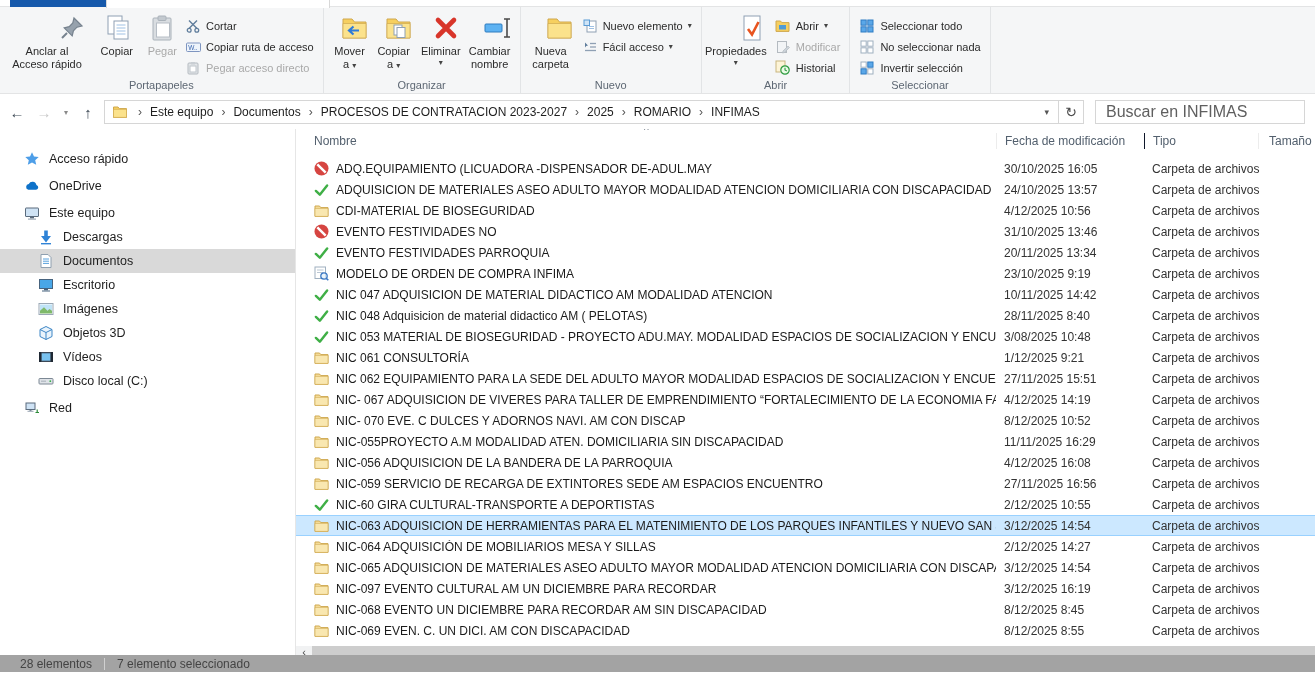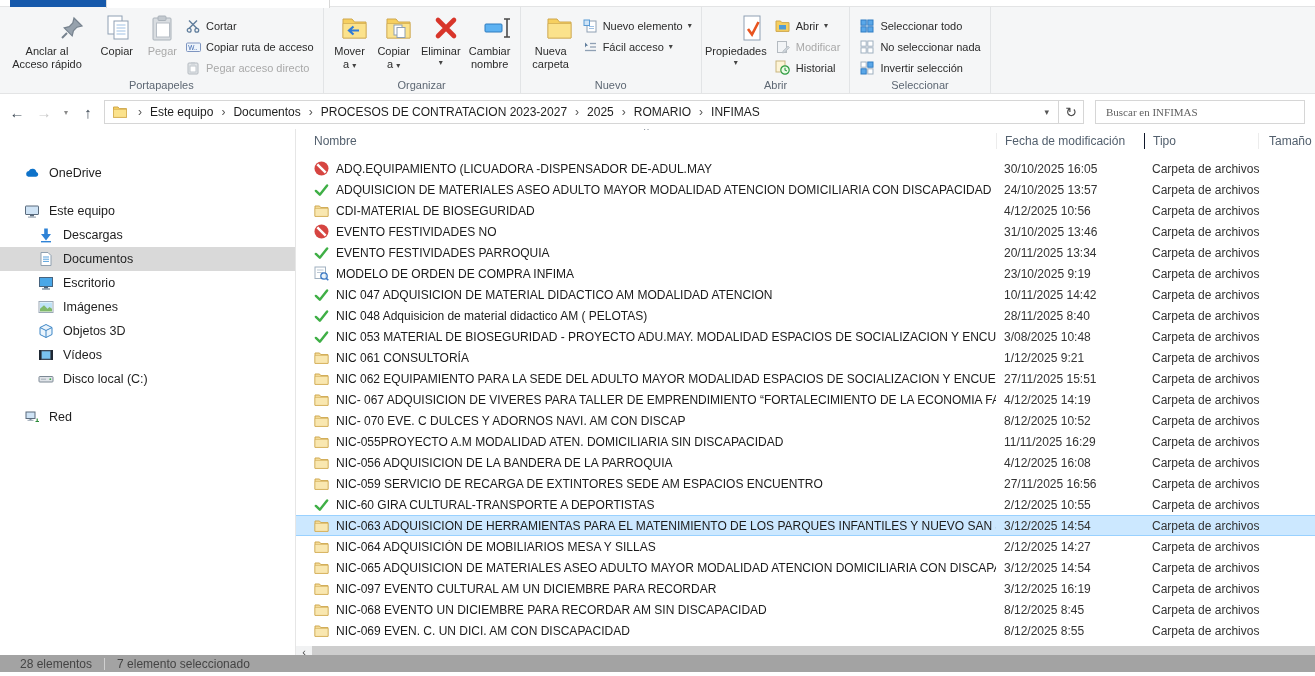--- a/index.html
+++ b/index.html
@@ -34,30 +34,30 @@
   .addrwrap{flex:1;display:flex;height:24px}
   .addrbox{flex:1;border:1px solid #d6d6d6;display:flex;align-items:center;background:#fff;overflow:hidden}
   .addr-ficon{width:16px;height:14px;margin:0 2px 0 7px;flex:0 0 16px}
   .crumbs{display:flex;align-items:center;height:100%;flex:1;overflow:hidden}
   .crumb{display:flex;align-items:center;white-space:nowrap}
   .crumb .sep{padding:0 8px;font-size:12px;color:#555}
   .crumb .clabel{color:#1e1e1e;font-size:12px}
   .addr-caret{padding:0 9px;font-size:9px;color:#555}
   .refreshbtn{width:26px;border:1px solid #d6d6d6;margin-left:-1px;display:flex;align-items:center;justify-content:center;color:#4a4a4a;font-size:14px}
   .searchbox{width:210px;height:24px;border:1px solid #d6d6d6;display:flex;align-items:center;padding:0 2px;margin-left:6px}
-  .searchbox input{border:none;outline:none;width:100%;font-size:11px;color:#be185d;font-family:Liberation Serif, serif;padding:0 8px}
+  .searchbox input{border:none;outline:none;width:100%;font-size:16px;color:#be185d;font-family:Liberation Sans, sans-serif;padding:0 8px}
   .searchbox input::placeholder{color:#5f5f5f;opacity:1}
 
   
   .main{position:absolute;top:129px;left:0;right:0;bottom:17px;display:flex}
   .sidebar{width:296px;border-right:1px solid #e6e6e6;padding-top:18px;overflow:hidden}
   .sbitem{height:24px;display:flex;align-items:center;gap:9px;font-size:12.5px;color:#1e1e1e;cursor:default}
   .sbitem.lvl-0{padding-left:24px}
   .sbitem.lvl-1{padding-left:38px}
-  .sbitem.grp{margin-top:14px}
+  .sbitem.grp{margin-top:3px}
   .sbitem.selected{background:#d9d9d9}
   .sbitem .sic{width:16px;height:16px;flex:0 0 16px;display:flex;align-items:center;justify-content:center}
 
   .content{position:relative;flex:1;overflow:hidden}
   .list-header{display:flex;height:24px;align-items:center;color:#53606e;font-size:12px;position:relative}
   .list-header>div{height:16px;line-height:16px}
   .col-name{width:700px;padding-left:18px}
   .col-date{width:148px;padding-left:8px;border-left:1px solid #ececec}
   .col-type{width:114px;padding-left:8px;border-left:1px solid #0f172a}
   .col-size{flex:1;padding-left:10px;border-left:1px solid #ececec}
@@ -384,20 +384,28 @@
     </div>
     <div class="searchbox">
       <input type="text" placeholder="Buscar en INFIMAS" style="">
     </div>
   </div>
 
   <div class="main">
 
     <div class="sidebar">
 
+        <div class="sbitem lvl-0">
+          <span class="sic ic-quickaccess">
+            <svg width="16" height="16" viewBox="0 0 16 16">
+              <path d="M8 1.2l2 4.4 4.7.5-3.5 3.1 1 4.6L8 11.4l-4.2 2.4 1-4.6L1.3 6.1 6 5.6z" fill="#4d9ee8"></path>
+            </svg>
+          </span>
+          <span>Acceso rápido</span>
+        </div>
 
         <div class="sbitem lvl-0 grp">
           <span class="sic ic-onedrive">
             <svg width="16" height="16" viewBox="0 0 16 16">
               <path d="M4.3 11.8a2.9 2.9 0 0 1 .5-5.7A4 4 0 0 1 12.4 7a2.45 2.45 0 0 1-.3 4.8z" fill="#0e72c9"></path>
             </svg>
           </span>
           <span>OneDrive</span>
         </div>
 

